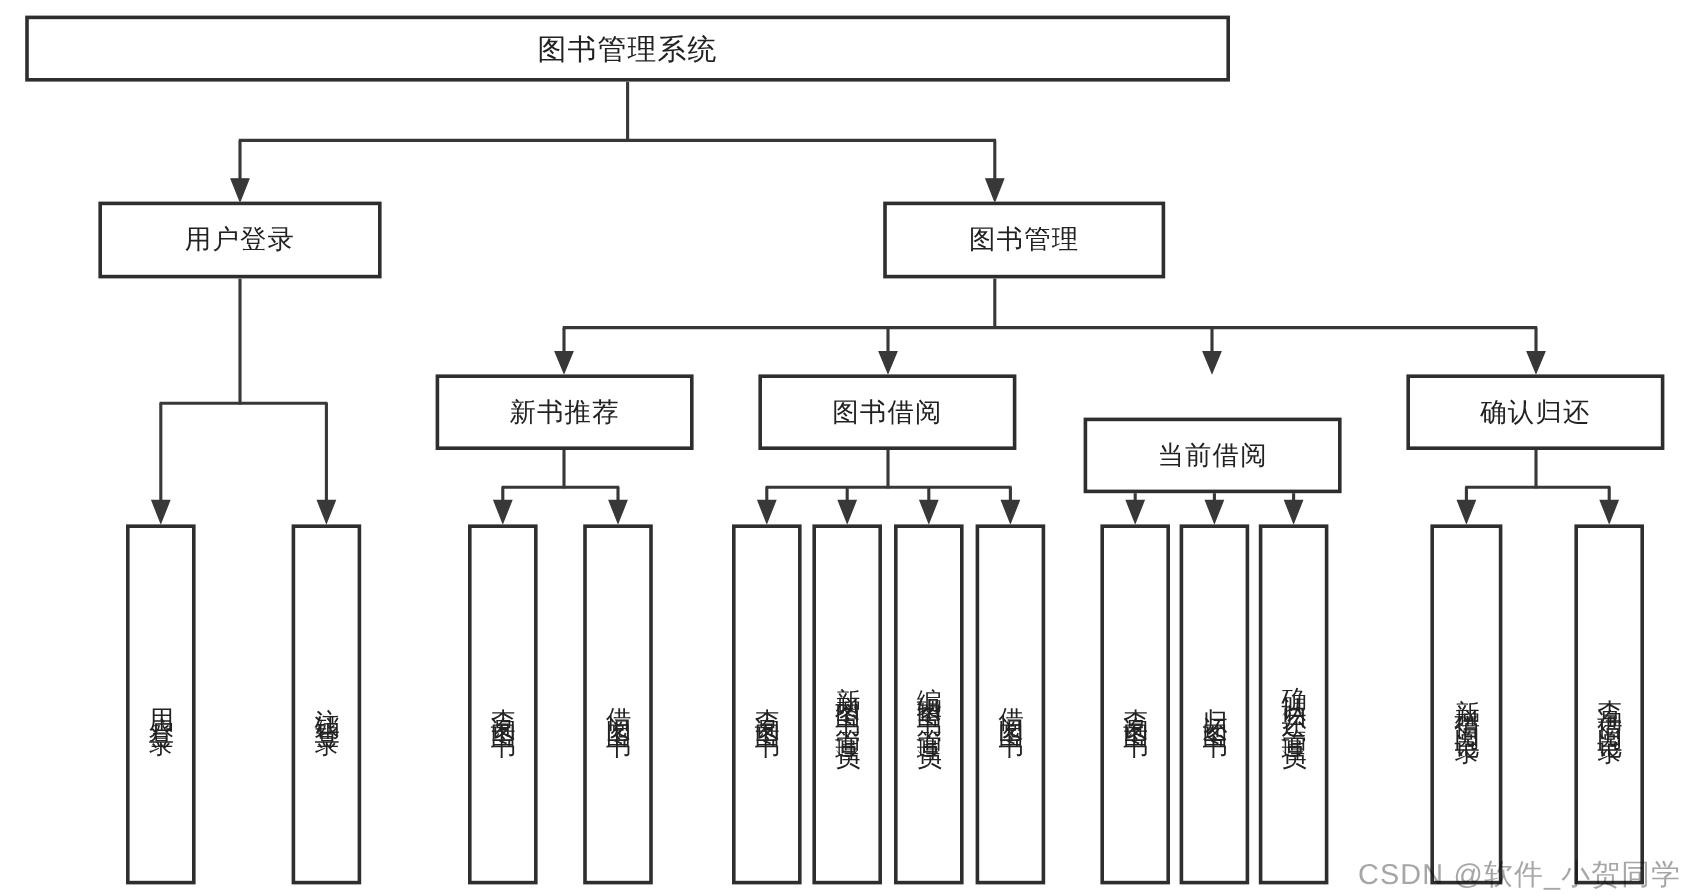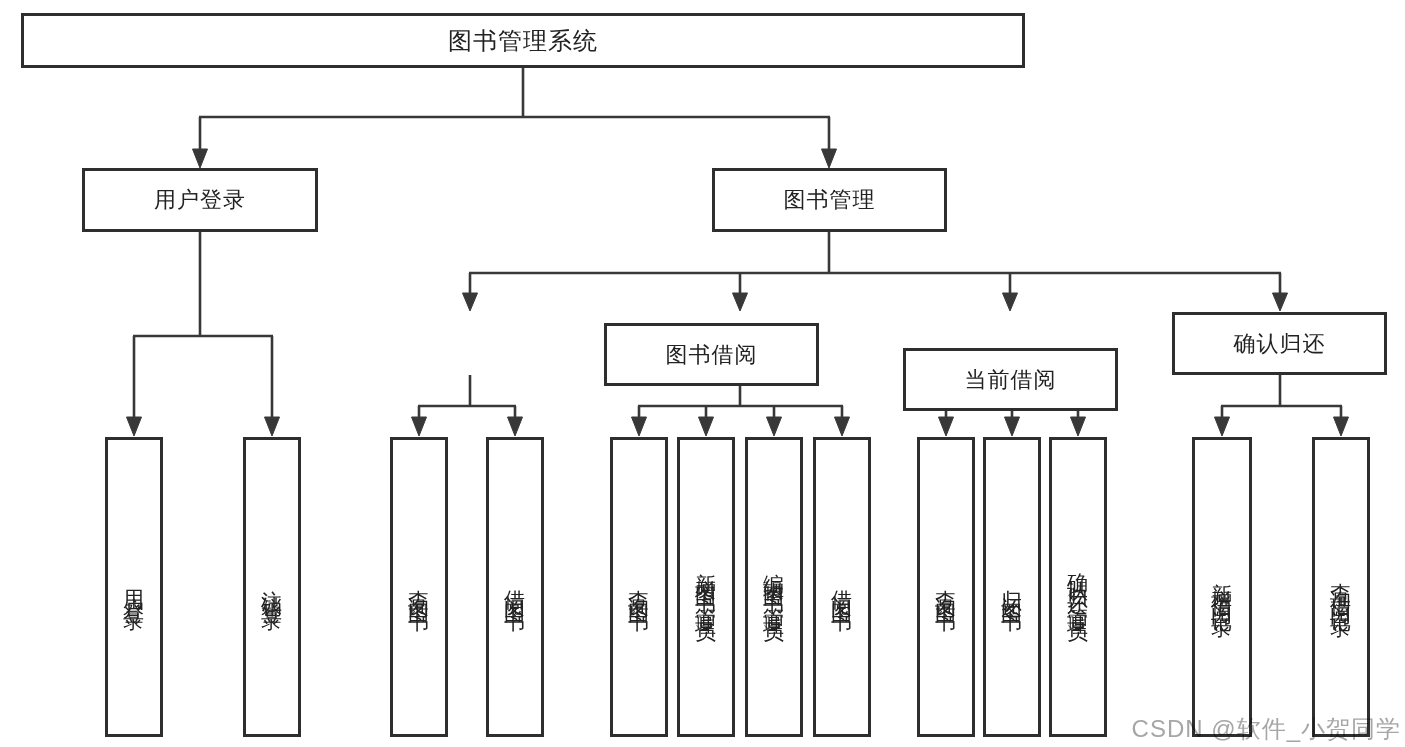--- a/index.html
+++ b/index.html
@@ -144,23 +144,24 @@
     <line x1="1221" y1="406" x2="1342" y2="406"></line>
     <line x1="1222" y1="406" x2="1222" y2="419"></line>
     <line x1="1341" y1="406" x2="1341" y2="419"></line>
     <polygon points="1214.5,417 1229.5,417 1222,436"></polygon>
     <polygon points="1333.5,417 1348.5,417 1341,436"></polygon>
   </svg>
 
   <div class="node hnode root">图书管理系统</div>
 
   <div class="node hnode" style="left:82px;top:168px;width:236px;height:64px;">用户登录</div>
-  <div class="node hnode" style="left:712px;top:168px;width:235px;height:64px;">图书管理</div>
-
-  <div class="node hnode" style="left:604px;top:312px;width:215px;height:63px;margin-top:11px;">图书借阅</div>
+  <div class="node hnode" style="left:736px;top:168px;width:235px;height:64px;">图书管理</div>
+
+  <div class="node hnode" style="left:363px;top:312px;width:215px;height:63px;">新书推荐</div>
+  <div class="node hnode" style="left:632px;top:312px;width:215px;height:63px;">图书借阅</div>
   <div class="node hnode" style="left:903px;top:312px;width:215px;height:63px;margin-top:36px;">当前借阅</div>
   <div class="node hnode" style="left:1172px;top:312px;width:215px;height:63px;">确认归还</div>
 
   <div class="node vnode" style="left:105px;">
     <span>用户登录</span>
   </div>
   <div class="node vnode" style="left:243px;">
     <span>注销登录</span>
   </div>
 

